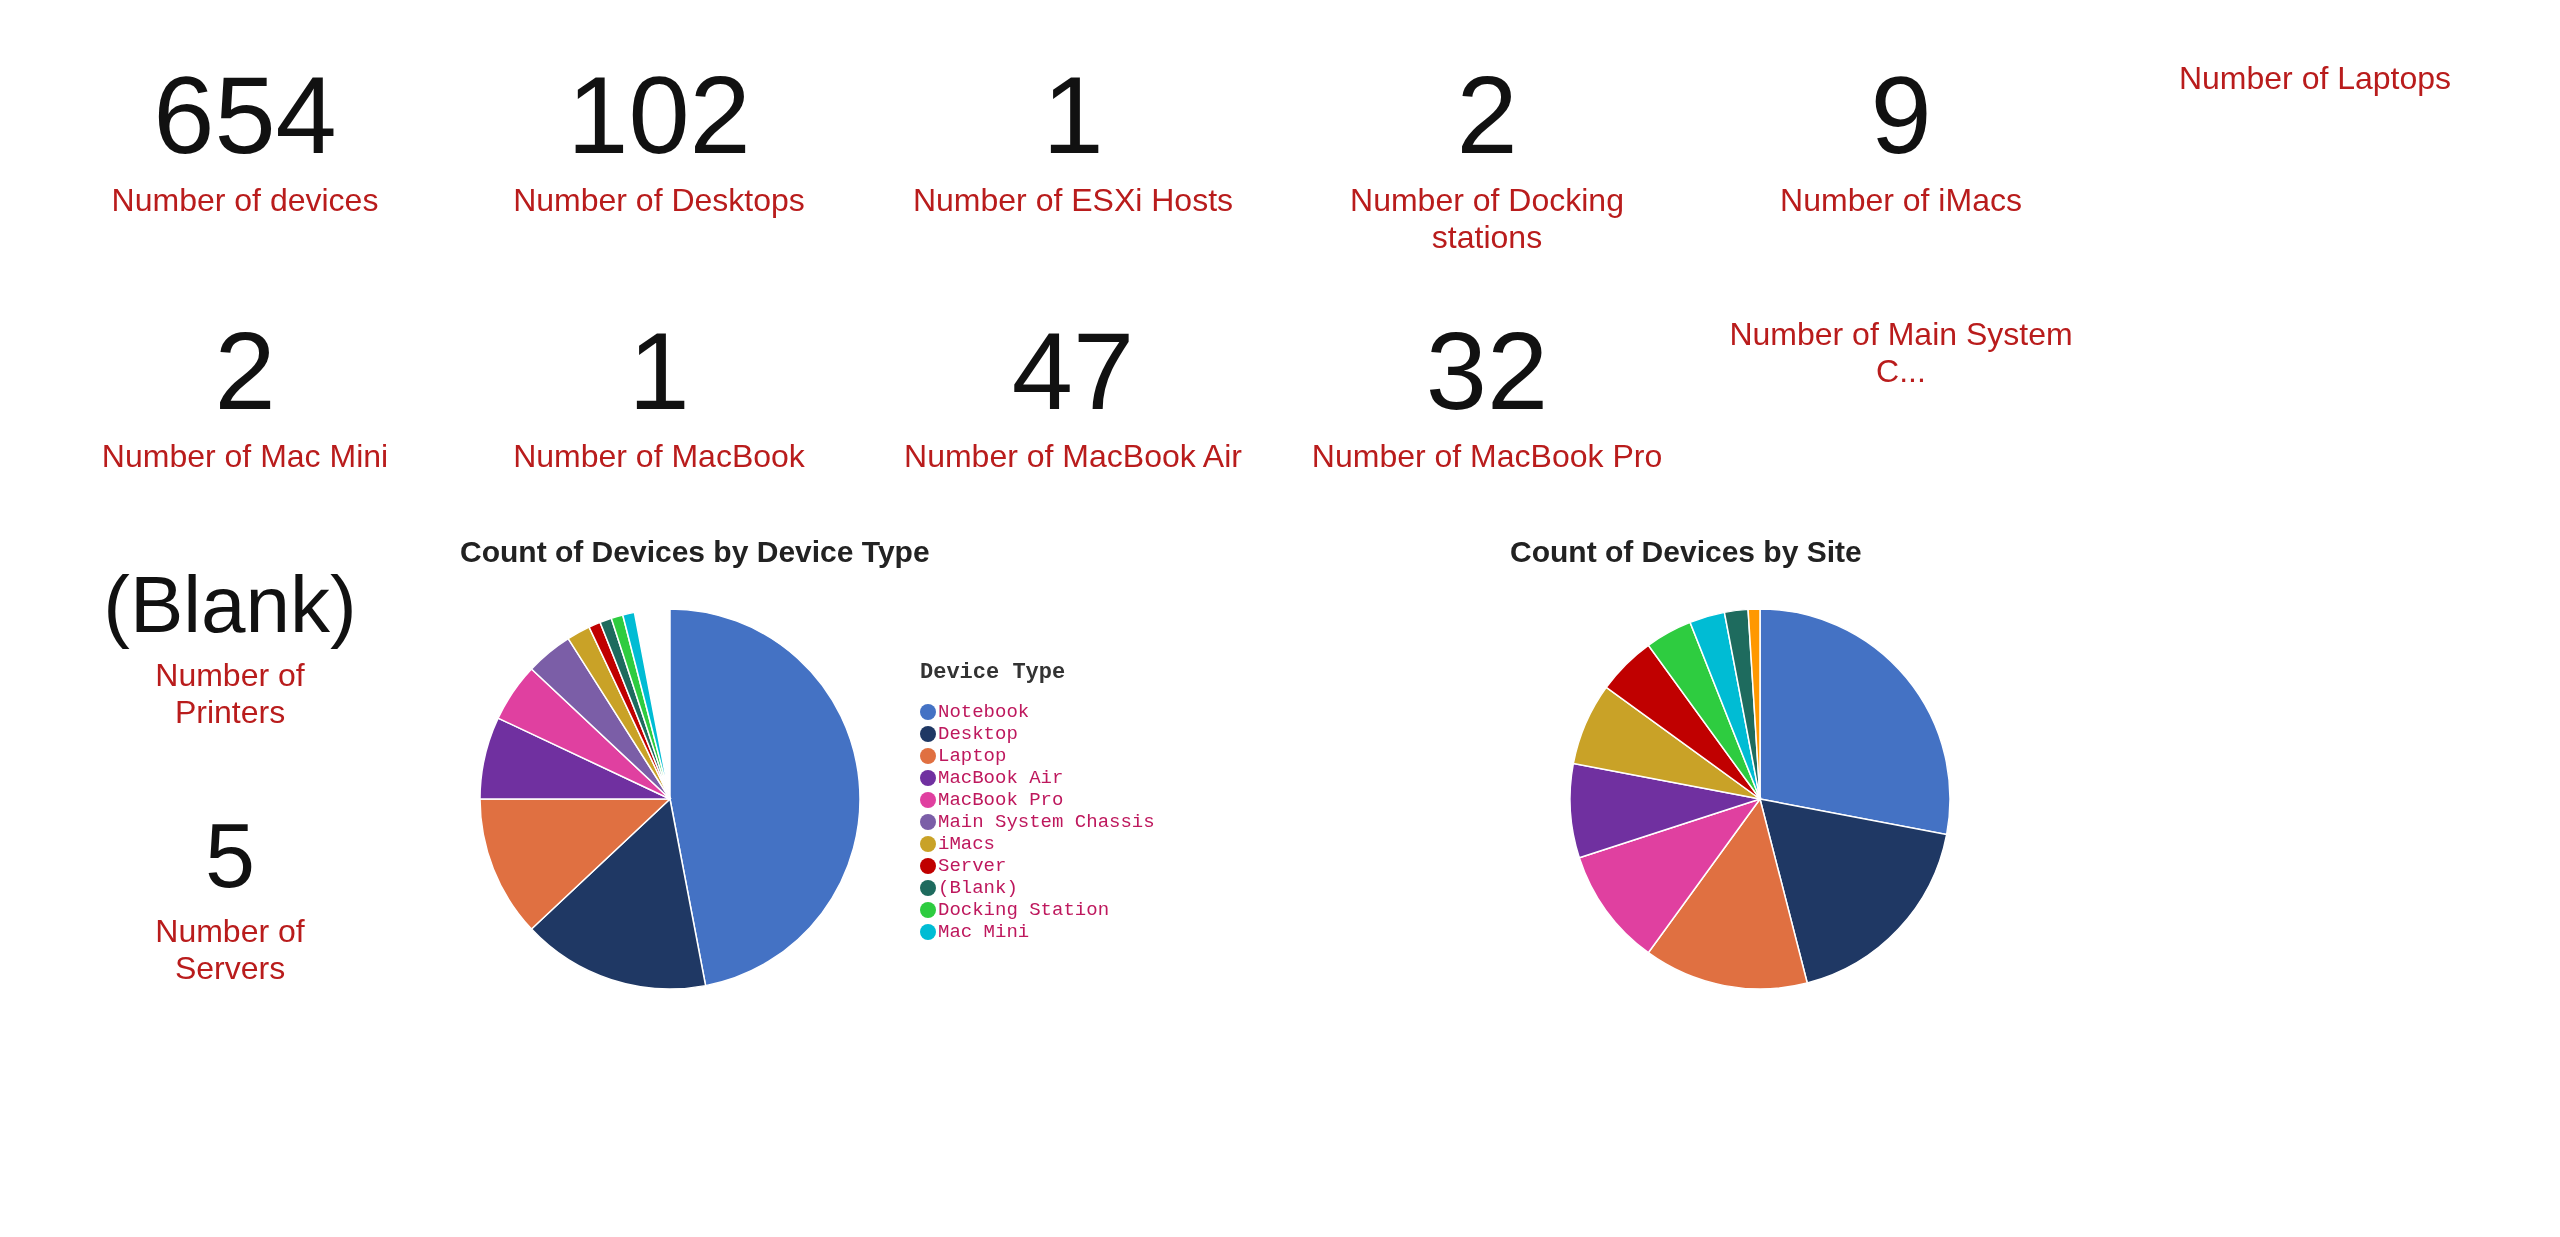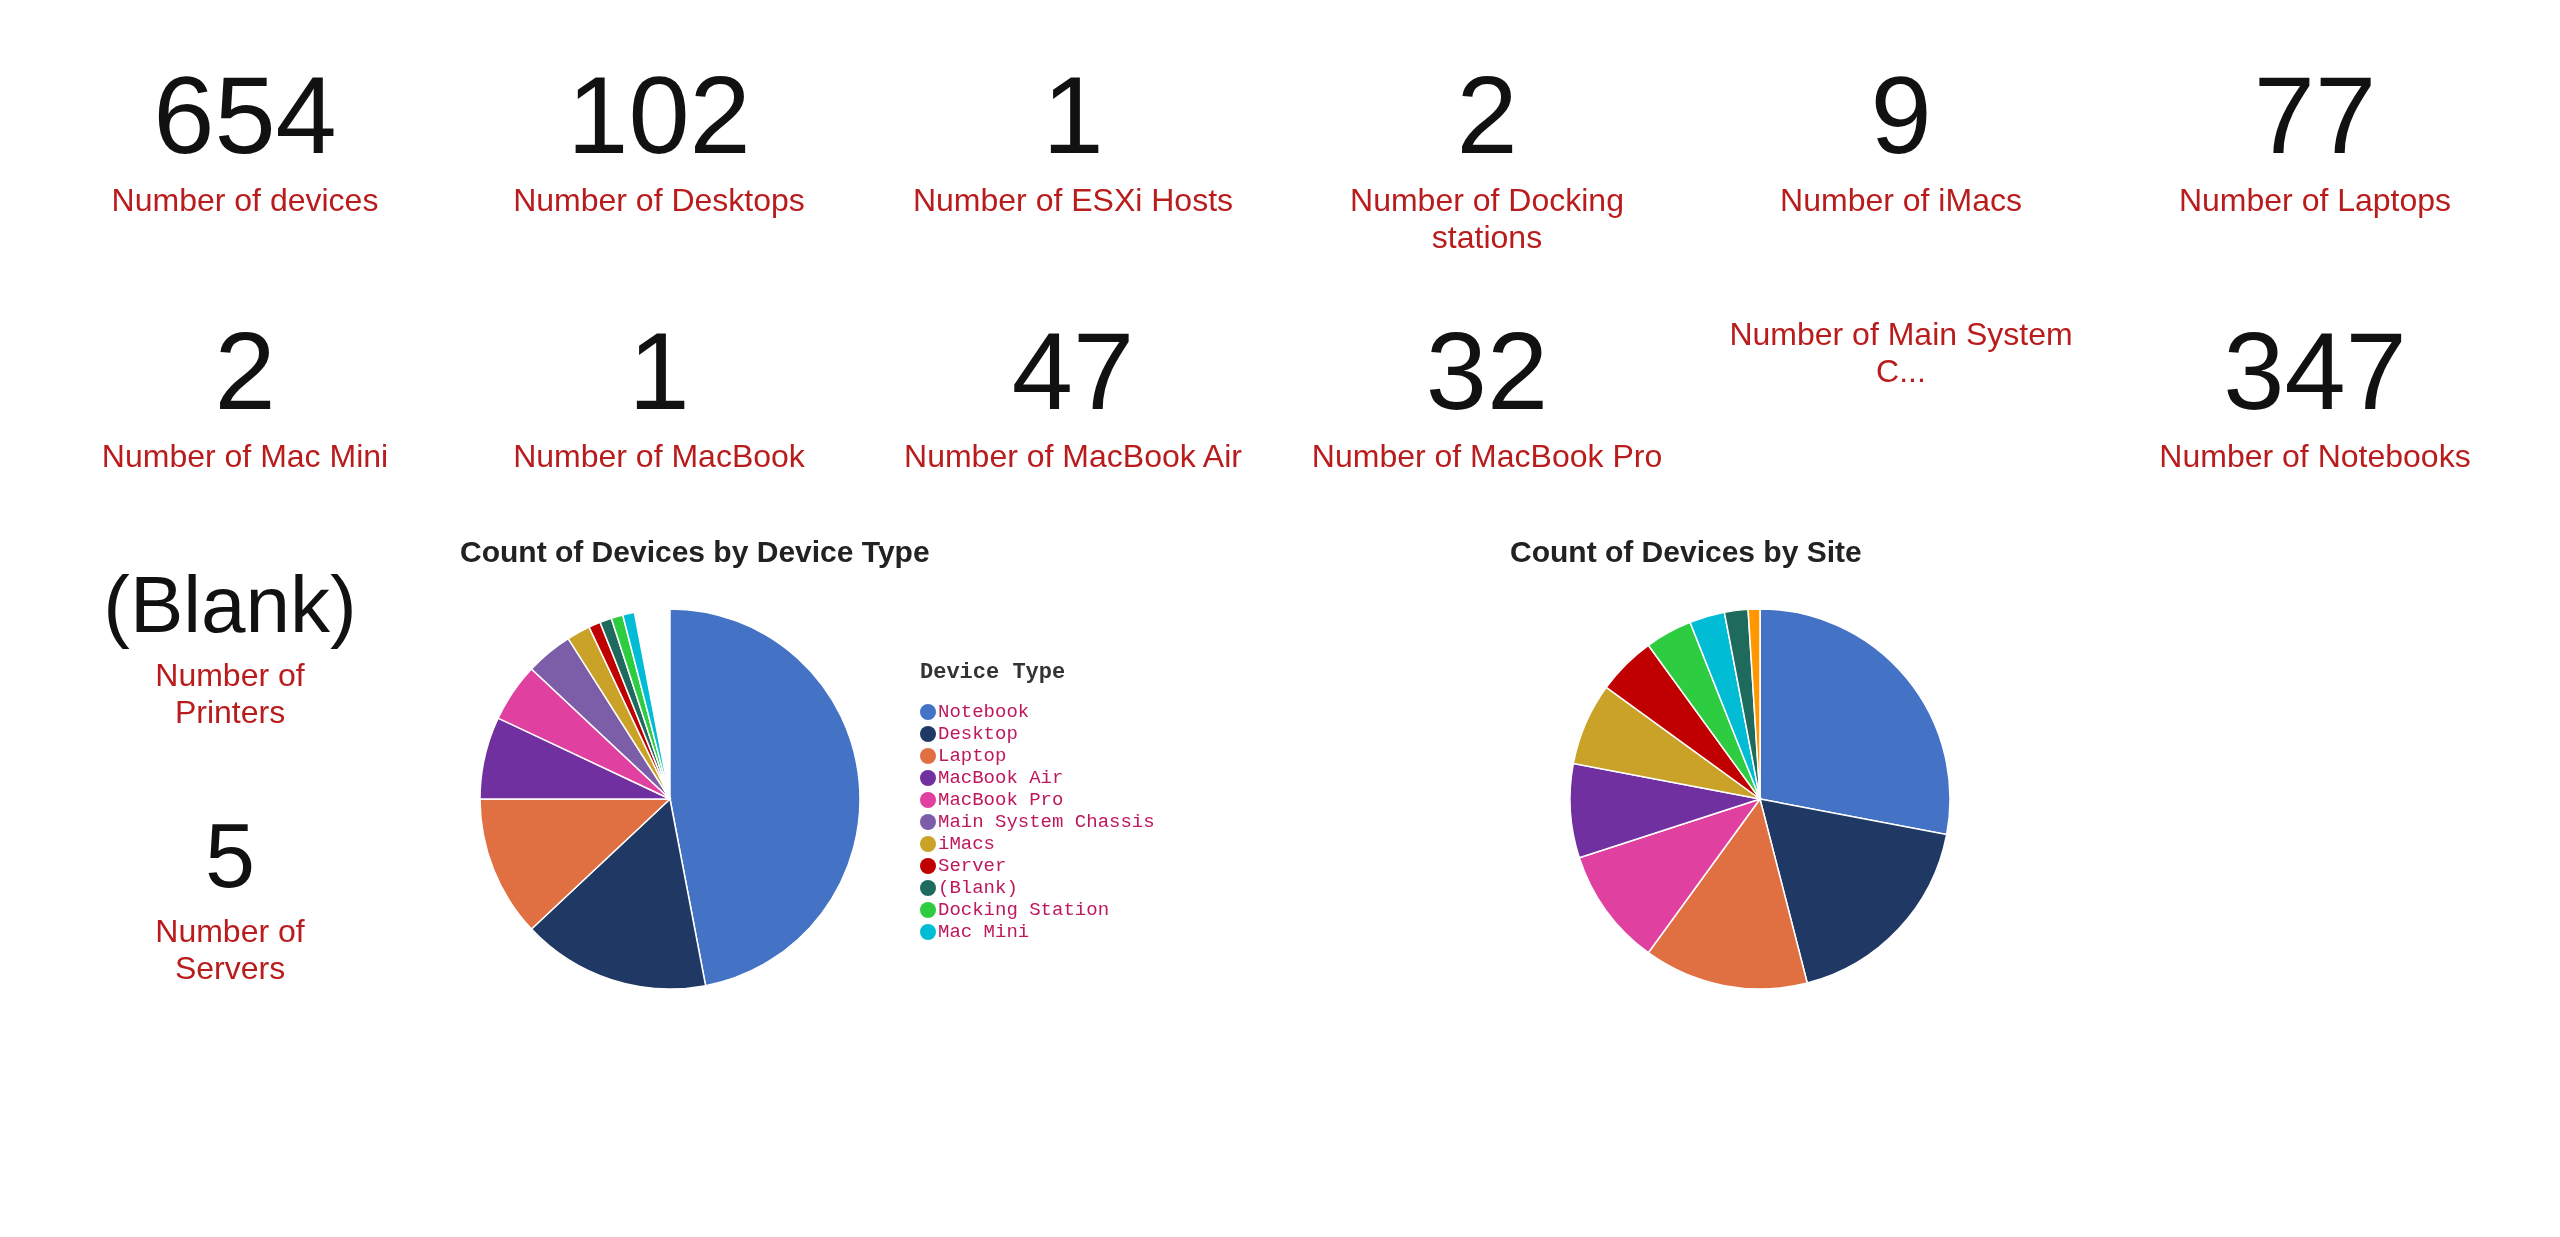--- a/index.html
+++ b/index.html
@@ -134,21 +134,20 @@
     </div>
     <div class="stat-card">
       <div class="stat-number">2</div>
       <div class="stat-label">Number of Docking stations</div>
     </div>
     <div class="stat-card">
       <div class="stat-number">9</div>
       <div class="stat-label">Number of iMacs</div>
     </div>
     <div class="stat-card">
-      <div class="stat-number">77</div>
       <div class="stat-label">Number of Laptops</div>
     </div>
   </div>
 
 <div class="stats-grid" id="row2-container">
     <div class="stat-card">
       <div class="stat-number">2</div>
       <div class="stat-label">Number of Mac Mini</div>
     </div>
     <div class="stat-card">
@@ -158,24 +157,20 @@
     <div class="stat-card">
       <div class="stat-number">47</div>
       <div class="stat-label">Number of MacBook Air</div>
     </div>
     <div class="stat-card">
       <div class="stat-number">32</div>
       <div class="stat-label">Number of MacBook Pro</div>
     </div>
     <div class="stat-card">
       <div class="stat-label">Number of Main System C...</div>
-    </div>
-    <div class="stat-card">
-      <div class="stat-number">347</div>
-      <div class="stat-label">Number of Notebooks</div>
     </div>
   </div>
 
 <div class="bottom-section">
 
   <div class="left-stats">
     <div class="stat-card blank-card">
       <div class="stat-number blank-style">(Blank)</div>
       <div class="stat-label">Number of Printers</div>
     </div>

